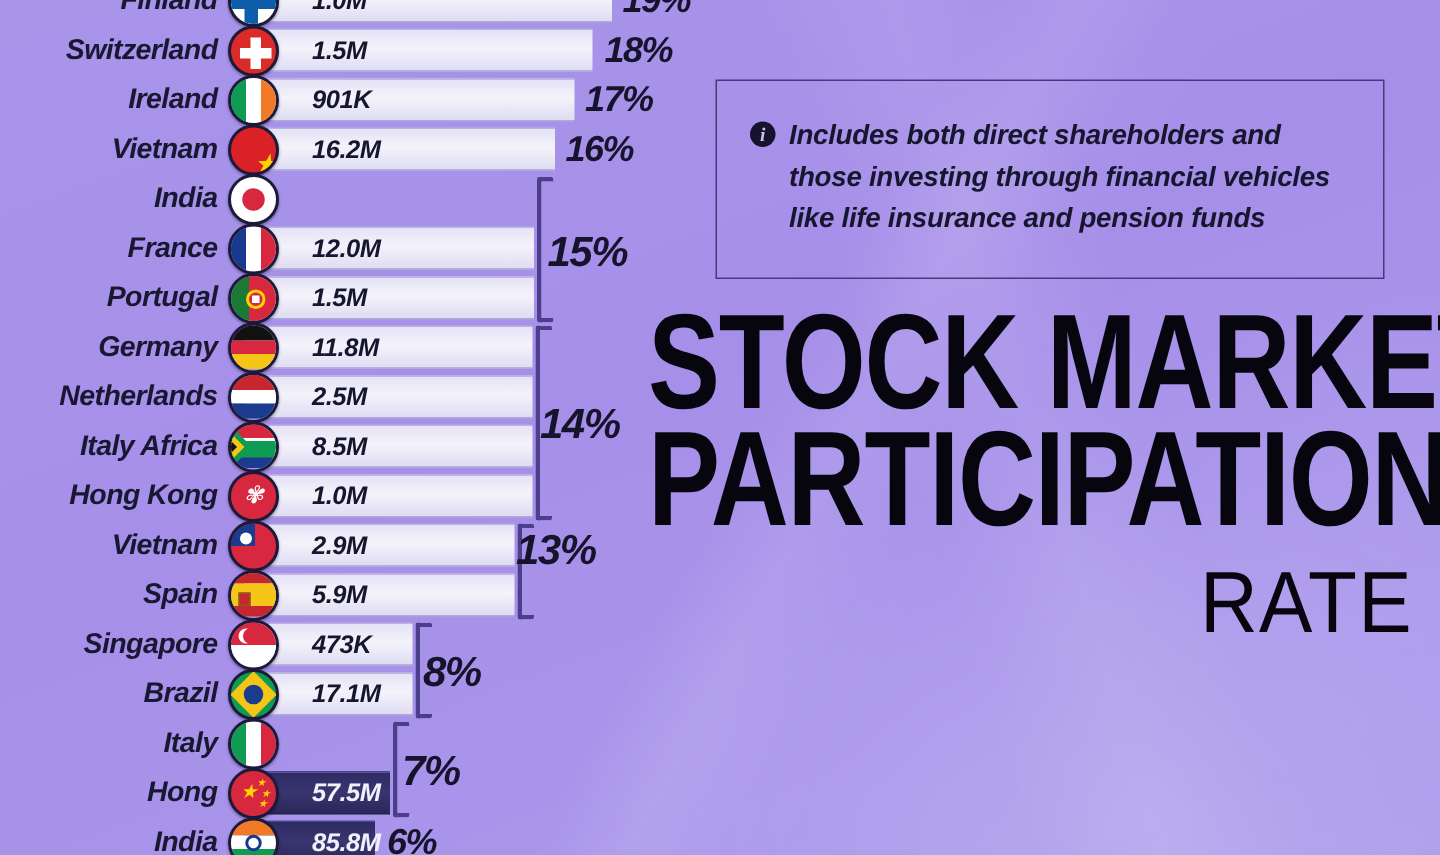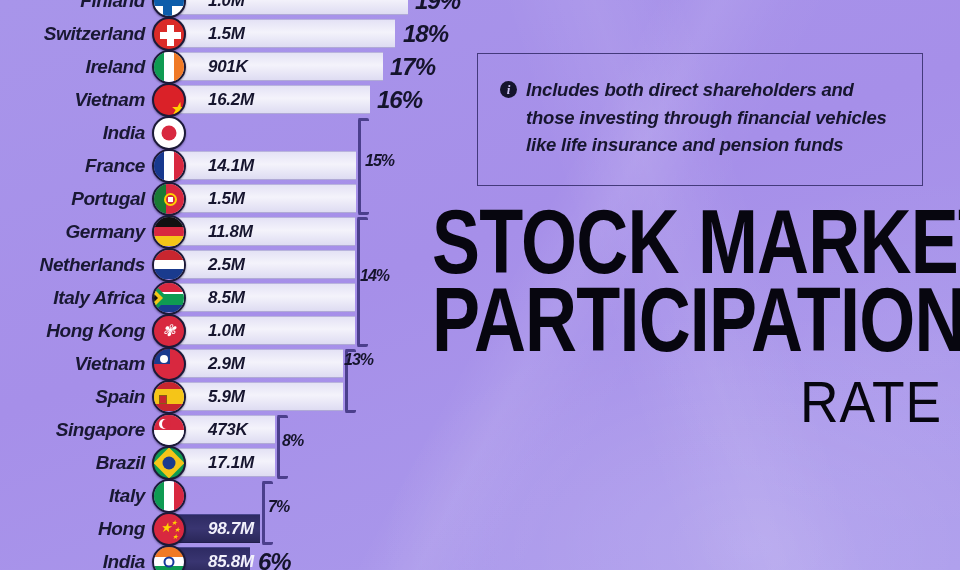--- a/index.html
+++ b/index.html
@@ -64,21 +64,21 @@
 
   
   .bracket {
     position:absolute;
     border:3px solid #4b3f8c;
     border-right:none;
     border-radius:2px;
   }
   .pct {
     position:absolute;
-    font-size:16px; font-weight:bold; font-style:italic;
+    font-size:28px; font-weight:bold; font-style:italic;
     color:#15142c; letter-spacing:-1px;
     white-space:nowrap;
   }
   .pct.single { font-size:24px; }
 
   
   #info-box {
     position:absolute; left:477px; top:53px;
     width:446px; height:133px;
     border:1.5px solid #443a7c;
@@ -173,21 +173,21 @@
       </span>
     </div>
     <div class="row" style="top: 116px;">
       <span class="country-label">India</span>
       <span class="flag" style="background: rgb(255, 255, 255);">
         <i style="position:absolute;left:50%;top:50%;transform:translate(-50%,-50%);width:15px;height:15px;border-radius:50%;background:#d8283f"></i>
       </span>
     </div>
     <div class="row" style="top: 149px;">
       <div class="bar" style="width: 193px;">
-        <span class="bar-value">14.1M</span>
+        <span class="bar-value">12.0M</span>
       </div>
       <span class="country-label">France</span>
       <span class="flag">
         <i style="position:absolute;left:0;top:0;width:33.4%;height:100%;background:#18398e"></i>
         <i style="position:absolute;left:33.4%;top:0;width:33.2%;height:100%;background:#fff"></i>
         <i style="position:absolute;left:66.6%;top:0;width:33.4%;height:100%;background:#d8283f"></i>
       </span>
     </div>
     <div class="row" style="top: 182px;">
       <div class="bar" style="width: 193px;">
@@ -294,21 +294,21 @@
     <div class="row" style="top: 479px;">
       <span class="country-label">Italy</span>
       <span class="flag">
         <i style="position:absolute;left:0;top:0;width:33.4%;height:100%;background:#0f9b52"></i>
         <i style="position:absolute;left:33.4%;top:0;width:33.2%;height:100%;background:#fff"></i>
         <i style="position:absolute;left:66.6%;top:0;width:33.4%;height:100%;background:#d8283f"></i>
       </span>
     </div>
     <div class="row" style="top: 512px;">
       <div class="bar dark" style="width: 97px;">
-        <span class="bar-value">98.7M</span>
+        <span class="bar-value">57.5M</span>
       </div>
       <span class="country-label">Hong</span>
       <span class="flag" style="background: rgb(216, 40, 63);">
         <i style="position:absolute;left:6px;top:7px;color:#ffd200;font-size:13px;line-height:1">★</i>
         <i style="position:absolute;left:17px;top:5px;color:#ffd200;font-size:7px;line-height:1">★</i>
         <i style="position:absolute;left:20px;top:12px;color:#ffd200;font-size:7px;line-height:1">★</i>
         <i style="position:absolute;left:18px;top:19px;color:#ffd200;font-size:7px;line-height:1">★</i>
       </span>
     </div>
     <div class="row" style="top: 545px;">

